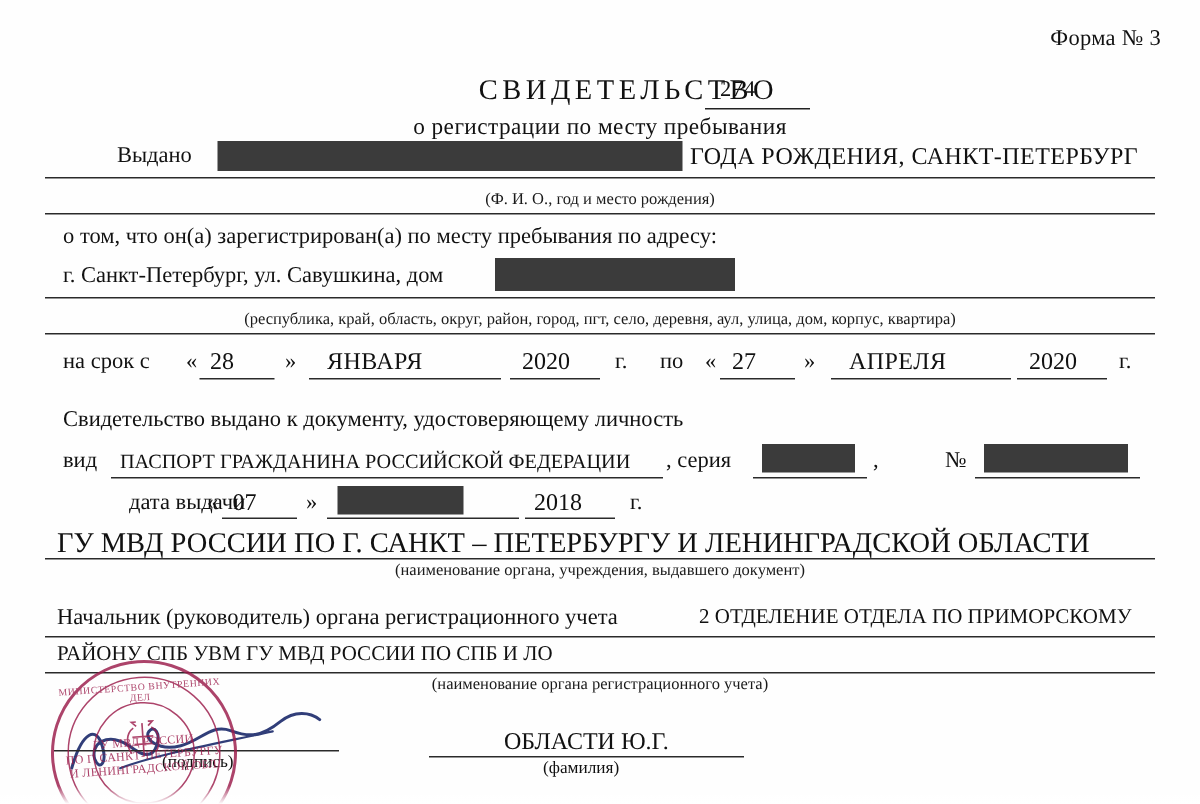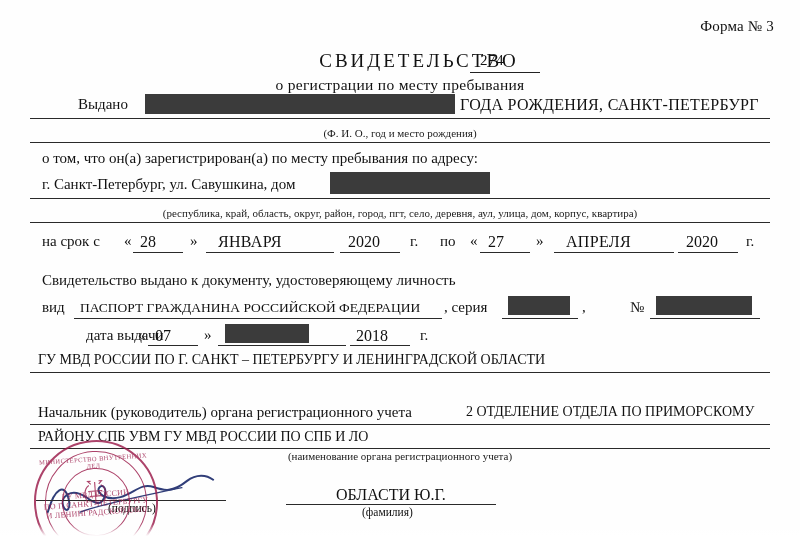--- a/index.html
+++ b/index.html
@@ -251,22 +251,23 @@
   <div class="lbl" style="left:138px; top:327px;">«</div>
   <div class="val" style="left:155px; top:327px;">07</div>
   <div class="rule" style="left:148px; top:345px; width:50px;"></div>
   <div class="lbl" style="left:204px; top:327px;">»</div>
   <div class="redact" style="left:225px; top:324px; width:84px; height:19px;"></div>
   <div class="rule" style="left:218px; top:345px; width:128px;"></div>
   <div class="val" style="left:356px; top:327px;">2018</div>
   <div class="rule" style="left:350px; top:345px; width:60px;"></div>
   <div class="lbl" style="left:420px; top:327px;">г.</div>
 
-  <div class="lbl" style="left:38px; top:352px; font-size:14px;">ГУ  МВД  РОССИИ  ПО  Г. САНКТ – ПЕТЕРБУРГУ  И  ЛЕНИНГРАДСКОЙ ОБЛАСТИ</div>
+  <div class="lbl" style="left:38px; top:352px; font-size:19px;">ГУ  МВД  РОССИИ  ПО  Г. САНКТ – ПЕТЕРБУРГУ  И  ЛЕНИНГРАДСКОЙ ОБЛАСТИ</div>
   <div class="rule" style="left:30px; top:372px; width:740px;"></div>
+  <div class="caption" style="top:374px;"><span class="caption-in">(наименование органа, учреждения, выдавшего документ)</span></div>
 
   <div class="lbl" style="left:38px; top:404px;">Начальник (руководитель) органа регистрационного учета</div>
   <div class="val" style="left:466px; top:404px; font-size:14px;">2 ОТДЕЛЕНИЕ ОТДЕЛА  ПО ПРИМОРСКОМУ</div>
   <div class="rule" style="left:30px; top:424px; width:740px;"></div>
   <div class="val" style="left:38px; top:429px; font-size:14px;">РАЙОНУ СПБ УВМ  ГУ  МВД  РОССИИ  ПО  СПБ  И  ЛО</div>
   <div class="rule" style="left:30px; top:448px; width:740px;"></div>
   <div class="caption" style="top:450px;"><span class="caption-in">(наименование органа регистрационного учета)</span></div>
 
   <div class="signature">
     <svg class="sig-svg" width="175" height="40" viewBox="0 0 175 40">

